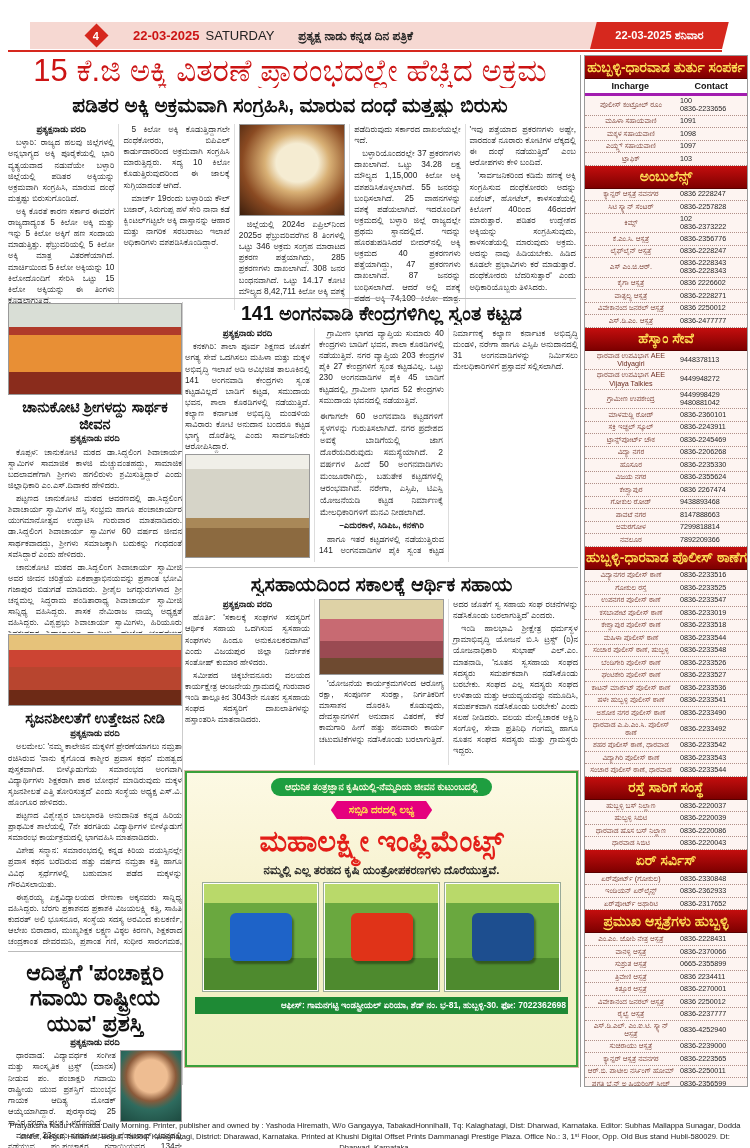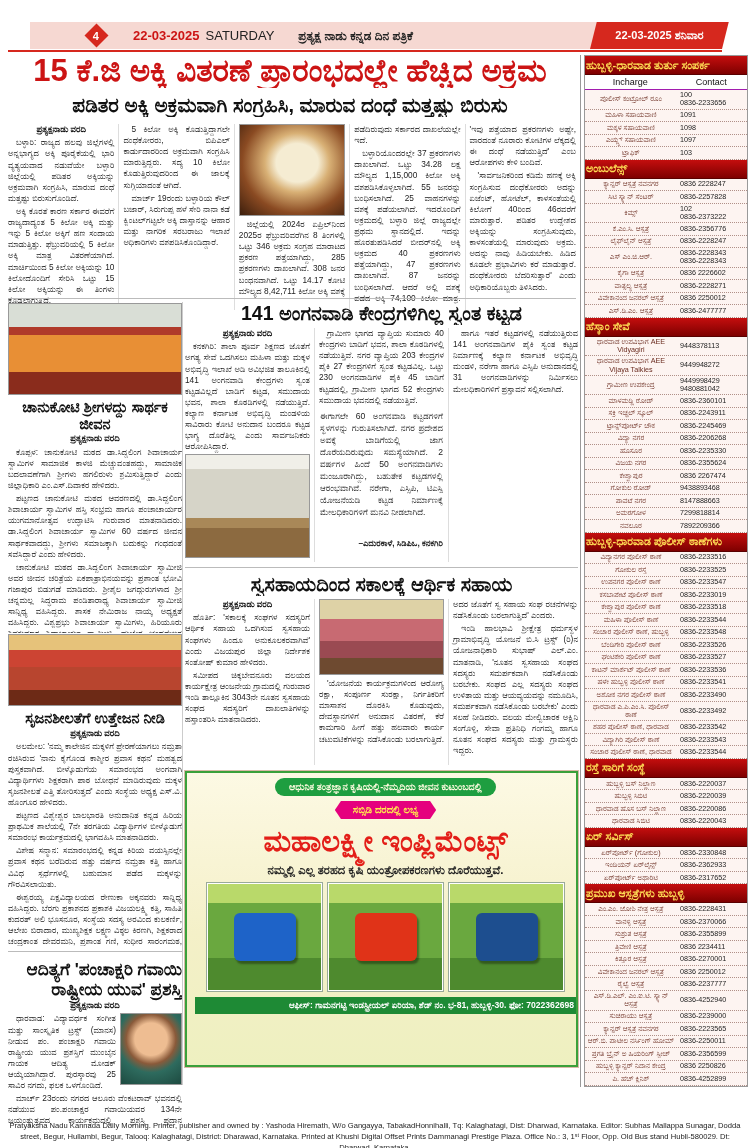--- a/index.html
+++ b/index.html
@@ -18,86 +18,86 @@
   .mast-date { margin-left:28px; font-size:13px; font-weight:bold; color:#cc1414; white-space:nowrap;}
   .mast-day { color:#222; font-weight:normal; margin-left:6px; font-size:13px; }
   .mast-kn { margin-left:24px; font-size:12px; font-weight:bold; color:#222; white-space:nowrap; }
   .date-box { position:absolute; right:0; top:0; height:27px; width:132px; background:#d6281e;
     transform:skewX(-14deg); transform-origin:bottom; display:flex; align-items:center; justify-content:center; }
   .date-box span { transform:skewX(14deg); color:#fff; font-weight:bold; font-size:11px; white-space:nowrap; }
   .rule-red { position:absolute; left:8px; top:50px; width:714px; height:2px; background:#d6281e; }
 
   
   .headline-1 { position:absolute; left:4px; top:55px; width:572px; text-align:center;
-    color:#cc1414; font-size:31px; font-weight:bold; line-height:1.05; white-space:nowrap; overflow:hidden;}
+    color:#cc1414; font-size:31px; font-weight:normal; line-height:1.05; white-space:nowrap; overflow:hidden;}
   .headline-2 { position:absolute; left:4px; top:94px; width:572px; text-align:center;
     color:#111; font-size:20px; font-weight:bold; white-space:nowrap; overflow:hidden;}
   #lead-body { position:absolute; left:8px; top:124px; width:568px; height:186px;
     column-count:5; column-gap:9px; column-fill:auto; column-rule:1px solid #ddd; overflow:hidden; }
 
   .story-body { font-size:8.3px; line-height:1.34; color:#222; text-align:justify; overflow:hidden; }
   .para { text-indent:8px; margin-bottom:2px; }
   .byline { text-align:center; font-weight:bold; font-size:8.5px; margin-bottom:2px; color:#111;font-family:Liberation Serif, serif; }
   .photo { width:100%; border:1px solid #999; margin:1px 0 3px 0; break-inside:avoid; }
   .quote-box { font-size:8.6px; line-height:1.4; padding:2px 1px; break-inside:avoid; }
-  .quote-by { text-align:right; font-weight:bold; font-size:8.3px; margin-top:20px; }
+  .quote-by { text-align:center; font-weight:bold; font-size:8.3px; margin-top:2px; }
 
   
   .ph-rice { background:radial-gradient(ellipse at 55% 42%, #f5ecd2 0 26%, #d8b075 40%, #8a4a22 68%, #3c1e0c 100%); }
   .ph-monks { background:linear-gradient(180deg,#d9ded6 0 26%, #b03a2a 26% 34%, #e88f35 34% 76%, #8a2c1c 76% 100%); }
   .ph-event { background:linear-gradient(180deg,#e6c27a 0 22%, #cc4433 22% 46%, #b8452f 46% 78%, #6d2a16 78% 100%); }
   .ph-building { background:linear-gradient(180deg,#f0efe8 0 14%, #d6d4c8 14% 62%, #a98858 62% 72%, #8c6a40 72% 100%); }
   .ph-shg { background:linear-gradient(180deg,#ded2a6 0 26%, #c86a72 26% 56%, #9a4a52 56% 78%, #6e4a30 78% 100%); }
   .ph-portrait { float:right; width:62px; height:72px; margin:0 0 2px 4px;
     background:radial-gradient(circle at 50% 36%, #eebd92 0 30%, #8a5a3a 46%, #2e6b5e 62%, #1d4a40 100%); }
 
   
   #left-rail { position:absolute; left:8px; top:302px; width:174px; }
   .rail-h { text-align:center; font-weight:bold; color:#111; font-size:14.5px; line-height:1.15; margin:4px 0 1px 0; }
-  .rail-h.big { font-size:17px; margin-top:8px;text-align:right; }
+  .rail-h.big { font-size:22px; margin-top:8px; }
   .rail-divider { height:1px; background:#bbb; margin:5px 0; }
 
   
   #center-col { position:absolute; left:185px; top:302px; width:393px; }
   .center-h { text-align:center; font-weight:bold; color:#111; font-size:19.5px; margin-bottom:3px; white-space:nowrap; overflow:hidden;}
   #anganwadi-body { height:234px; column-count:3; column-gap:9px; column-fill:auto; column-rule:1px solid #ddd; }
   #shg-body { height:166px; column-count:3; column-gap:9px; column-fill:auto; column-rule:1px solid #ddd; margin-top:2px;}
   .center-divider { height:1px; background:#bbb; margin:5px 0; }
 
   
   .vsep-main { position:absolute; left:580px; top:55px; width:1px; height:1032px; background:#999; }
   .vsep-rail { position:absolute; left:182px; top:302px; width:1px; height:783px; background:#ccc; }
   .hsep-lead { position:absolute; left:8px; top:298px; width:568px; height:1px; background:#bbb; }
 
   
   #ad { margin-top:6px; height:296px; border:2px solid #3aa03a; outline:1px solid #d9b9a9;
     background:linear-gradient(180deg,#fdf9e4 0%,#f4f0c8 55%,#eef0c0 100%);
-    display:flex; flex-direction:column; align-items:center; padding:5px 0 4px 8px; }
+    display:flex; flex-direction:column; align-items:center; padding:5px 8px 4px 8px; }
   .ad-banner { background:#1e9e40; color:#fefce0; font-weight:bold; font-size:9.5px;
     border-radius:10px; padding:3px 14px; white-space:nowrap; }
   .ad-ribbon { background:#e5007e; color:#ffe84d; font-weight:bold; font-size:10px;
     padding:3px 18px; margin-top:5px; clip-path:polygon(6% 0,94% 0,100% 50%,94% 100%,6% 100%,0 50%); white-space:nowrap;}
   .ad-title { color:#e31e18; font-weight:bold; font-size:29px; margin-top:6px; white-space:nowrap; }
   .ad-tagline { color:#222; font-weight:bold; font-size:11.5px; margin-top:5px; white-space:nowrap; }
   .ad-phone { color:#111; font-weight:bold; font-size:15px; margin-top:4px; letter-spacing:.5px; white-space:nowrap;}
   .ad-products { display:flex; gap:6px; margin-top:6px; width:100%; justify-content:center; }
   .prod { width:115px; height:108px; border:1px solid #fff; outline:1px solid #9a9;
     background:linear-gradient(180deg,#b9d96a 0 18%,#6aa83f 18% 70%,#4e8a2e 70% 100%);
     display:flex; align-items:center; justify-content:center; }
   .prod-machine { width:62px; height:48px; border-radius:6px; box-shadow:2px 3px 2px rgba(0,0,0,.35); }
   .ad-address { margin-top:6px; width:100%; background:#1e8a35; color:#fff; font-weight:bold;
     font-size:8.6px; text-align:right; padding:3px 2px; white-space:nowrap; overflow:hidden; }
 
   
   #sidebar { position:absolute; left:584px; top:55px; width:164px; height:1032px;
     border:1px solid #999; background:#fdf4f1; overflow:hidden; }
   .sb-main-title, .sb-sec { background:linear-gradient(180deg,#c40e0e,#7e0000);
-    color:#ffdd55; font-weight:bold; font-size:11px; text-align:left; padding:2.5px 1px;
+    color:#ffdd55; font-weight:bold; font-size:14px; text-align:center; padding:2.5px 1px;
     border-bottom:1px solid #5a0000; white-space:nowrap; overflow:hidden;}
-  .sb-cols { display:flex; font-weight:normal; font-size:9px; color:#111; border-bottom:1px solid #a21caf; background:#fff;}
+  .sb-cols { display:flex; font-weight:bold; font-size:9px; color:#111; border-bottom:3px solid #a21caf; background:#fff;}
   .sb-cols span { padding:2px 4px; }
   .sb-cols span:first-child { flex:1.3; text-align:center; }
   .sb-cols span:last-child { flex:1; text-align:center; }
   .sb-row { display:flex; align-items:center; border-bottom:1px dotted #b09088; min-height:12.5px; }
   .sb-name { flex:1.35; font-size:7.2px; color:#6b2c20; text-align:center; padding:1px 2px; line-height:1.15; }
   .sb-contact { flex:1; font-size:7.2px; color:#222; padding:1px 2px 1px 3px; white-space:pre-line; line-height:1.15; }
 
   
   #footer { position:absolute; left:8px; top:1120px; width:734px; }
   .footer-text { font-size:7.6px; color:#222; text-align:center; line-height:1.45; }
@@ -442,21 +442,21 @@
         <div class="sb-row">
           <span class="sb-name">ಎಂ.ಎಂ. ಜೋಶಿ ನೇತ್ರ ಆಸ್ಪತ್ರೆ</span>
           <span class="sb-contact">0836-2228431</span>
         </div>
         <div class="sb-row">
           <span class="sb-name">ವಾನಳ್ಳಿ ಆಸ್ಪತ್ರೆ</span>
           <span class="sb-contact">0836-2370066</span>
         </div>
         <div class="sb-row">
           <span class="sb-name">ಸುಶ್ರುತ ಆಸ್ಪತ್ರೆ</span>
-          <span class="sb-contact">0836-2355899</span>
+          <span class="sb-contact">0665-2355899</span>
         </div>
         <div class="sb-row">
           <span class="sb-name">ತ್ರಿವೇಣಿ ಆಸ್ಪತ್ರೆ</span>
           <span class="sb-contact">0836 2234411</span>
         </div>
         <div class="sb-row">
           <span class="sb-name">ಕಿತ್ತೂರ ಆಸ್ಪತ್ರೆ</span>
           <span class="sb-contact">0836-2270001</span>
         </div>
         <div class="sb-row">

